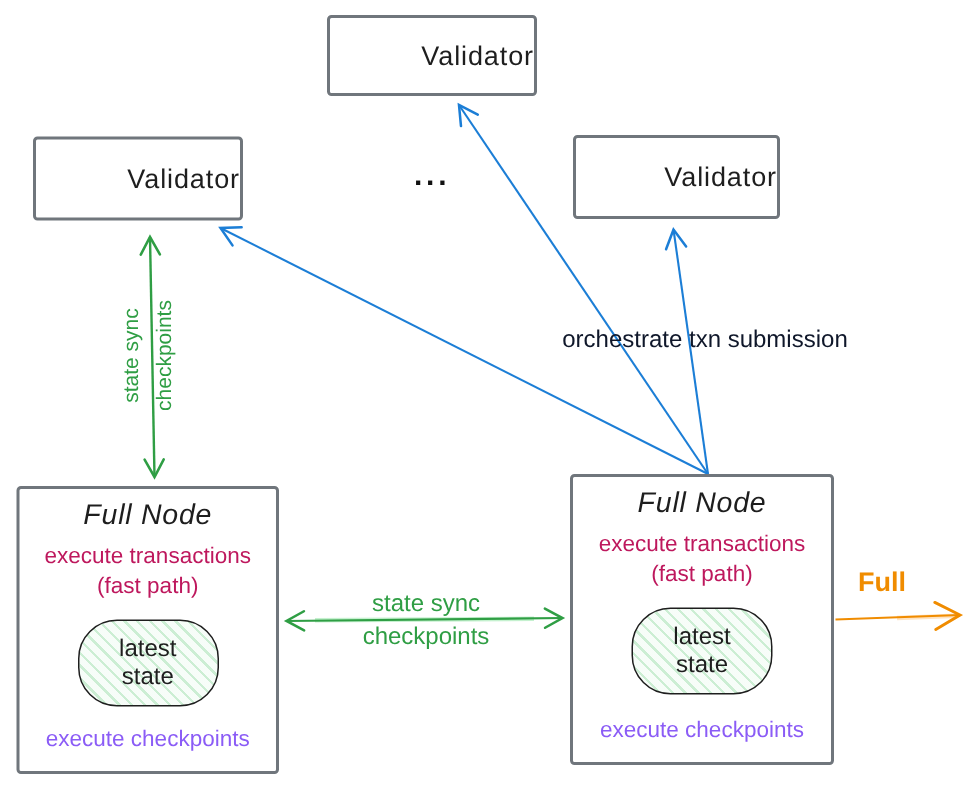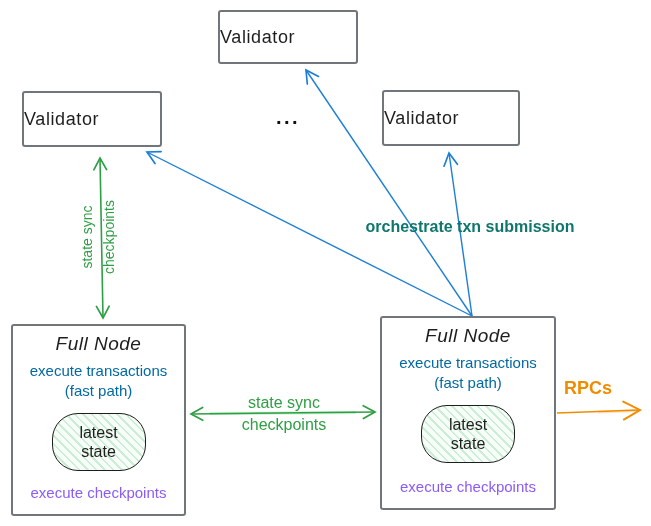--- a/index.html
+++ b/index.html
@@ -7,51 +7,51 @@
     position:relative; width:651px; height:526px; background:#ffffff;
     font-family:"Liberation Sans", sans-serif; color:#1e1e1e; overflow:hidden;
   }
   svg.arrows { position:absolute; left:0; top:0; pointer-events:none; }
 
   .box {
     position:absolute; box-sizing:border-box; background:#ffffff;
     border:2px solid #70767c; border-radius:3px;
   }
   .validator {
-    display:flex; align-items:center; justify-content:flex-start;
+    display:flex; align-items:center; justify-content:flex-end;
     font-size:18px; letter-spacing:0.6px;
   }
   #v-top   { left:218px; top:10px;  width:140px; height:54px; }
   #v-left  { left:22px;  top:91px;  width:140px; height:56px; }
   #v-right { left:382px; top:90px;  width:138px; height:56px; }
 
   #fn-left  { left:11px;  top:324px; width:175px; height:192px; }
   #fn-right { left:380px; top:316px; width:176px; height:194px; }
 
   .fn-title  { position:absolute; top:7px; left:0; right:0; text-align:center; font-size:19px; letter-spacing:0.5px;font-style:italic; }
-  .fn-fast   { position:absolute; top:35px; left:0; right:0; text-align:center; font-size:15px; line-height:1.3; color:#0369a1; }
+  .fn-fast   { position:absolute; top:35px; left:0; right:0; text-align:center; font-size:15px; line-height:1.3; color:#be185d; }
   .state-box {
     position:absolute; left:50%; top:87px; transform:translateX(-50%);
     width:94px; height:58px; box-sizing:border-box;
     border:1.7px solid #1e1e1e; border-radius:26px;
     display:flex; flex-direction:column; align-items:center; justify-content:center;
     font-size:16px; line-height:1.2;
     background:
       repeating-linear-gradient(45deg, rgba(127,212,146,0.40) 0px, rgba(127,212,146,0.40) 1.6px, rgba(240,251,243,0.55) 1.6px, rgba(240,251,243,0.55) 6px);
   }
   .fn-footer { position:absolute; bottom:13px; left:0; right:0; text-align:center; font-size:15px; color:#8b5cf6; }
 
   .lbl { position:absolute; white-space:nowrap; }
   #lbl-vert {
     left:98px; top:237px; transform:translate(-50%,-50%) rotate(-90deg);
     text-align:center; font-size:14px; line-height:22px; color:#2f9e44;
   }
   #lbl-mid1 { left:214px; top:394px; width:140px; text-align:center; font-size:16px; color:#2f9e44; }
   #lbl-mid2 { left:214px; top:416px; width:140px; text-align:center; font-size:16px; color:#2f9e44; }
-  #lbl-orch { left:345px; top:218px; width:250px; text-align:center; font-size:16px; color:#0f766e;font-weight:bold; }
+  #lbl-orch { left:345px; top:218px; width:250px; text-align:center; font-size:16px; color:#0f172a; }
   #lbl-rpcs { left:560px; top:378px; width:56px; text-align:center; font-size:18px; font-weight:bold; color:#f08c00; }
   #ellipsis { left:276px; top:106px; font-size:20px; font-weight:bold; letter-spacing:2.5px; color:#111; }
 </style>
 </head>
 <body>
 
 <div class="canvas">
 
   <svg class="arrows" width="651" height="526" viewBox="0 0 651 526">
     <defs>
@@ -120,15 +120,15 @@
   <div class="lbl" id="lbl-vert">
     <div>state sync</div>
     <div>checkpoints</div>
   </div>
 
   <div class="lbl" id="lbl-mid1">state sync</div>
   <div class="lbl" id="lbl-mid2">checkpoints</div>
 
   <div class="lbl" id="lbl-orch">orchestrate txn submission</div>
 
-  <div class="lbl" id="lbl-rpcs">RPCs</div>
+  <div class="lbl" id="lbl-rpcs">Full</div>
 
 </div>
 
 </body></html>

